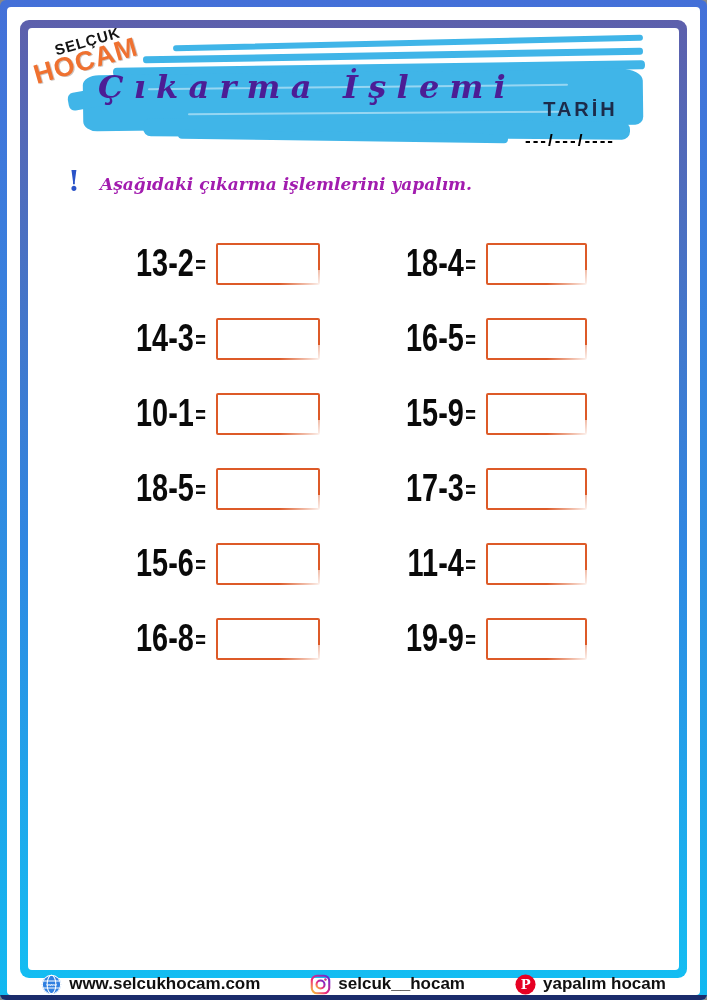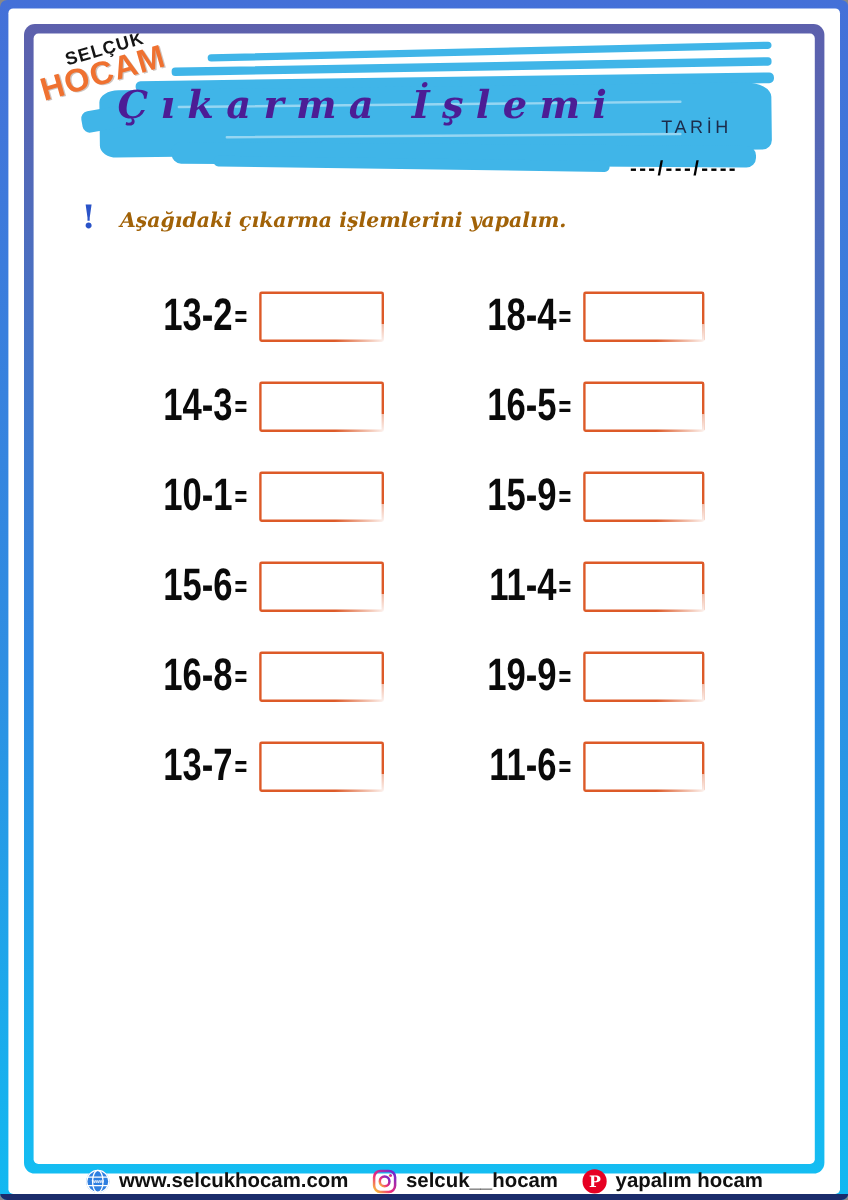--- a/index.html
+++ b/index.html
@@ -28,43 +28,43 @@
 
   .logo{position:absolute;left:8px;top:4px;transform:rotate(-16deg);width:110px;text-align:center;}
   .logo-top{font-size:15px;font-weight:bold;color:#141414;letter-spacing:1px;}
   .logo-bottom{font-size:27px;font-weight:bold;color:#ef7130;letter-spacing:1px;margin-top:-5px;margin-left:-14px;
                text-shadow:1px 1px 0 rgba(60,20,0,.25);}
 
   .title{position:absolute;left:70px;top:40px;width:545px;text-align:left;
          font-family:"DejaVu Serif",serif;font-style:italic;font-weight:bold;
          font-size:32px;letter-spacing:.32em;color:#4c1d95;white-space:nowrap;}
   .tarih{position:absolute;left:505px;top:70px;width:95px;text-align:center;
-         font-size:15px;font-weight:normal;letter-spacing:3px;color:#1c2b4a;}
+         font-size:20px;font-weight:bold;letter-spacing:3px;color:#1c2b4a;}
   .dateline{position:absolute;left:472px;top:103px;width:140px;text-align:center;
             font-size:17px;font-weight:bold;letter-spacing:2px;color:#000;}
 
   .bang{position:absolute;left:40px;top:138px;font-size:27px;font-weight:bold;color:#2a53c8;
         font-family:"DejaVu Serif",serif;}
   .instruction{position:absolute;left:72px;top:146px;font-family:"DejaVu Serif",serif;
-               font-style:italic;font-weight:bold;font-size:17px;color:#a16207;}
+               font-style:italic;font-weight:bold;font-size:17px;color:#a21caf;}
 
   .grid{position:absolute;left:84px;top:201px;margin-top:16px;}
   .prow{display:flex;align-items:center;height:38px;margin-bottom:37px;}
   .expr{width:94px;text-align:right;margin-right:10px;font-weight:bold;font-size:38px;
         color:#0a0a0a;transform:scaleX(.76);transform-origin:right center;
         white-space:nowrap;line-height:38px;}
   .expr .eq{font-size:24px;vertical-align:middle;margin-left:2px;}
   .abox{width:100px;height:38px;border:2px solid #dd5a28;border-radius:2px;background:#fff;position:relative;}
   .abox::after{content:"";position:absolute;right:-2px;bottom:-2px;width:45%;height:40%;
                background:linear-gradient(315deg,rgba(255,255,255,.95),rgba(255,255,255,0) 70%);}
   .colgap{width:62px;}
   .abox.b2{width:97px;}
 
   .footer{position:absolute;left:20px;right:20px;bottom:6px;height:20px;display:flex;
-          justify-content:center;align-items:center;gap:20px;}
+          justify-content:center;align-items:center;gap:50px;}
   .fitem{display:flex;align-items:center;gap:7px;}
   .flabel{font-size:17px;font-weight:bold;color:#101010;white-space:nowrap;}
   .ficon{width:21px;height:21px;display:inline-block;}
   .ficon svg{width:21px;height:21px;display:block;}
 </style>
 </head>
 <body>
 
 <div class="page">
   <div class="white-gap"></div>
@@ -111,38 +111,38 @@
             <div class="abox b2"></div>
           </div>
           <div class="prow">
             <div class="expr">10-1<span class="eq">=</span></div>
             <div class="abox"></div>
             <div class="colgap"></div>
             <div class="expr">15-9<span class="eq">=</span></div>
             <div class="abox b2"></div>
           </div>
           <div class="prow">
+            <div class="expr">18-5<span class="eq">=</span></div>
+            <div class="abox"></div>
+            <div class="colgap"></div>
+            <div class="expr">17-3<span class="eq">=</span></div>
+            <div class="abox b2"></div>
+          </div>
+          <div class="prow">
             <div class="expr">15-6<span class="eq">=</span></div>
             <div class="abox"></div>
             <div class="colgap"></div>
             <div class="expr">11-4<span class="eq">=</span></div>
             <div class="abox b2"></div>
           </div>
           <div class="prow">
             <div class="expr">16-8<span class="eq">=</span></div>
             <div class="abox"></div>
             <div class="colgap"></div>
             <div class="expr">19-9<span class="eq">=</span></div>
-            <div class="abox b2"></div>
-          </div>
-          <div class="prow">
-            <div class="expr">13-7<span class="eq">=</span></div>
-            <div class="abox"></div>
-            <div class="colgap"></div>
-            <div class="expr">11-6<span class="eq">=</span></div>
             <div class="abox b2"></div>
           </div>
         </div>
 
     </div>
   </div>
 
   <div class="footer">
       <div class="fitem">
         <span class="ficon">

